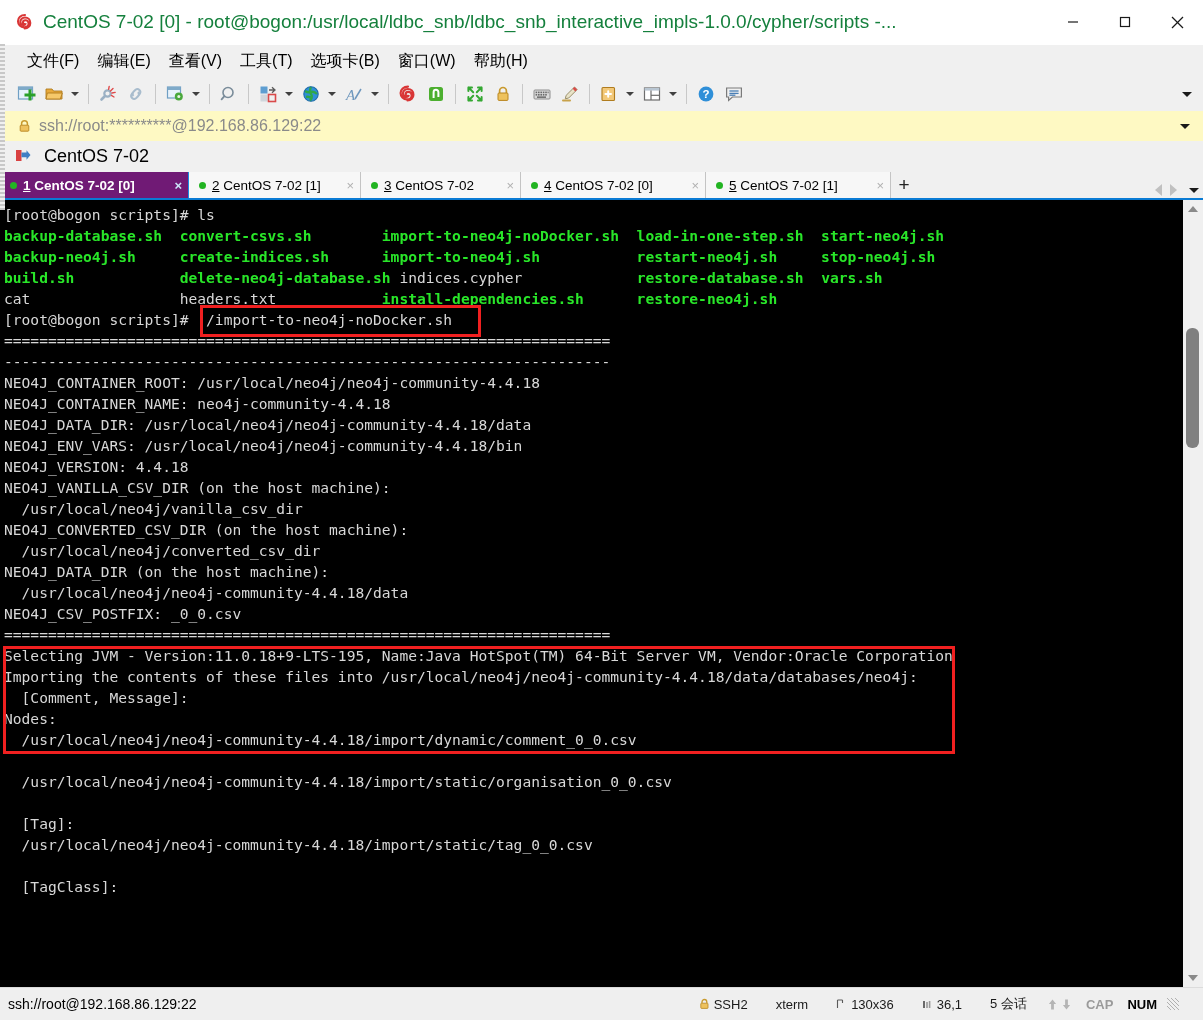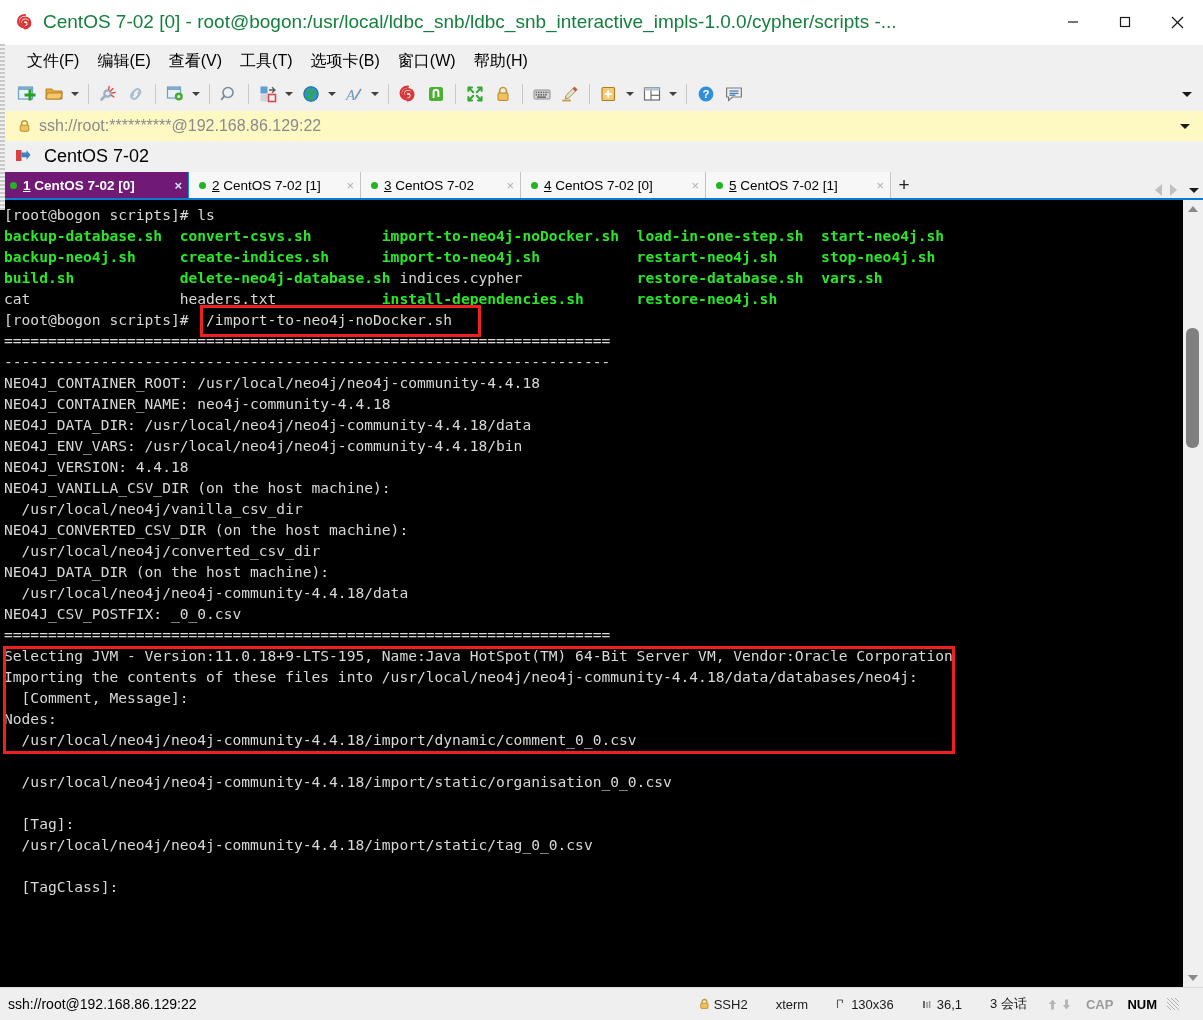--- a/index.html
+++ b/index.html
@@ -750,21 +750,21 @@
       <span class="st-cell">
         <span class="ic">
           <svg width="11" height="12" viewBox="0 0 11 12">
               <rect x="1" y="3" width="2" height="7" fill="#6a6a6a"></rect>
               <rect x="4.2" y="4" width="1.6" height="6" fill="#9a9a9a"></rect>
               <rect x="6.8" y="3" width="1.6" height="7" fill="#9a9a9a"></rect>
             </svg>
         </span>
         <span>36,1</span>
       </span>
-      <span class="st-cell">3 会话</span>
+      <span class="st-cell">5 会话</span>
       <span class="st-updown">
         <svg width="11" height="13" viewBox="0 0 11 13">
             <path d="M5.5 1.5 l3.6 4.4 H6.9 V11.5 H4.1 V5.9 H1.9 Z" fill="#b4b4b4"></path>
           </svg>
         <svg width="11" height="13" viewBox="0 0 11 13">
             <path d="M5.5 11.5 l3.6 -4.4 H6.9 V1.5 H4.1 V7.1 H1.9 Z" fill="#b4b4b4"></path>
           </svg>
       </span>
       <span class="st-cap">CAP</span>
       <span class="st-num">NUM</span>

